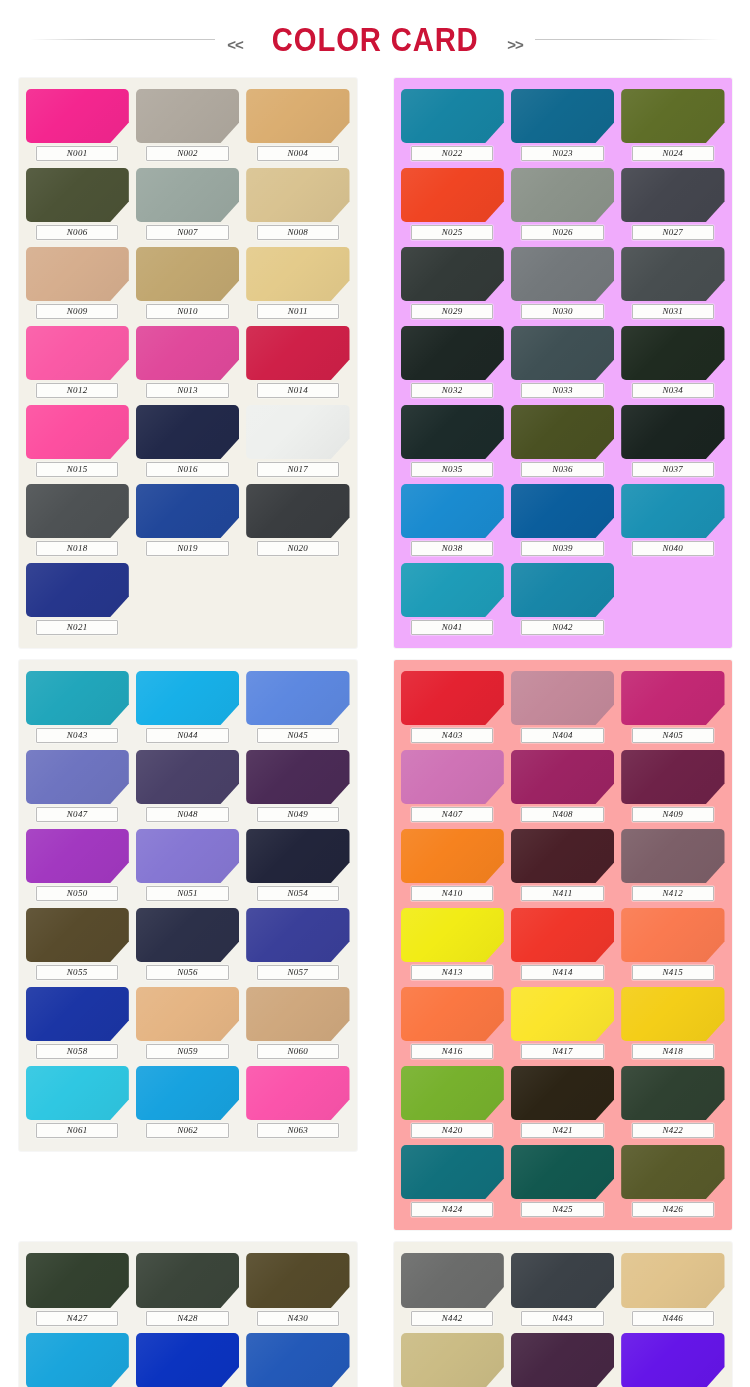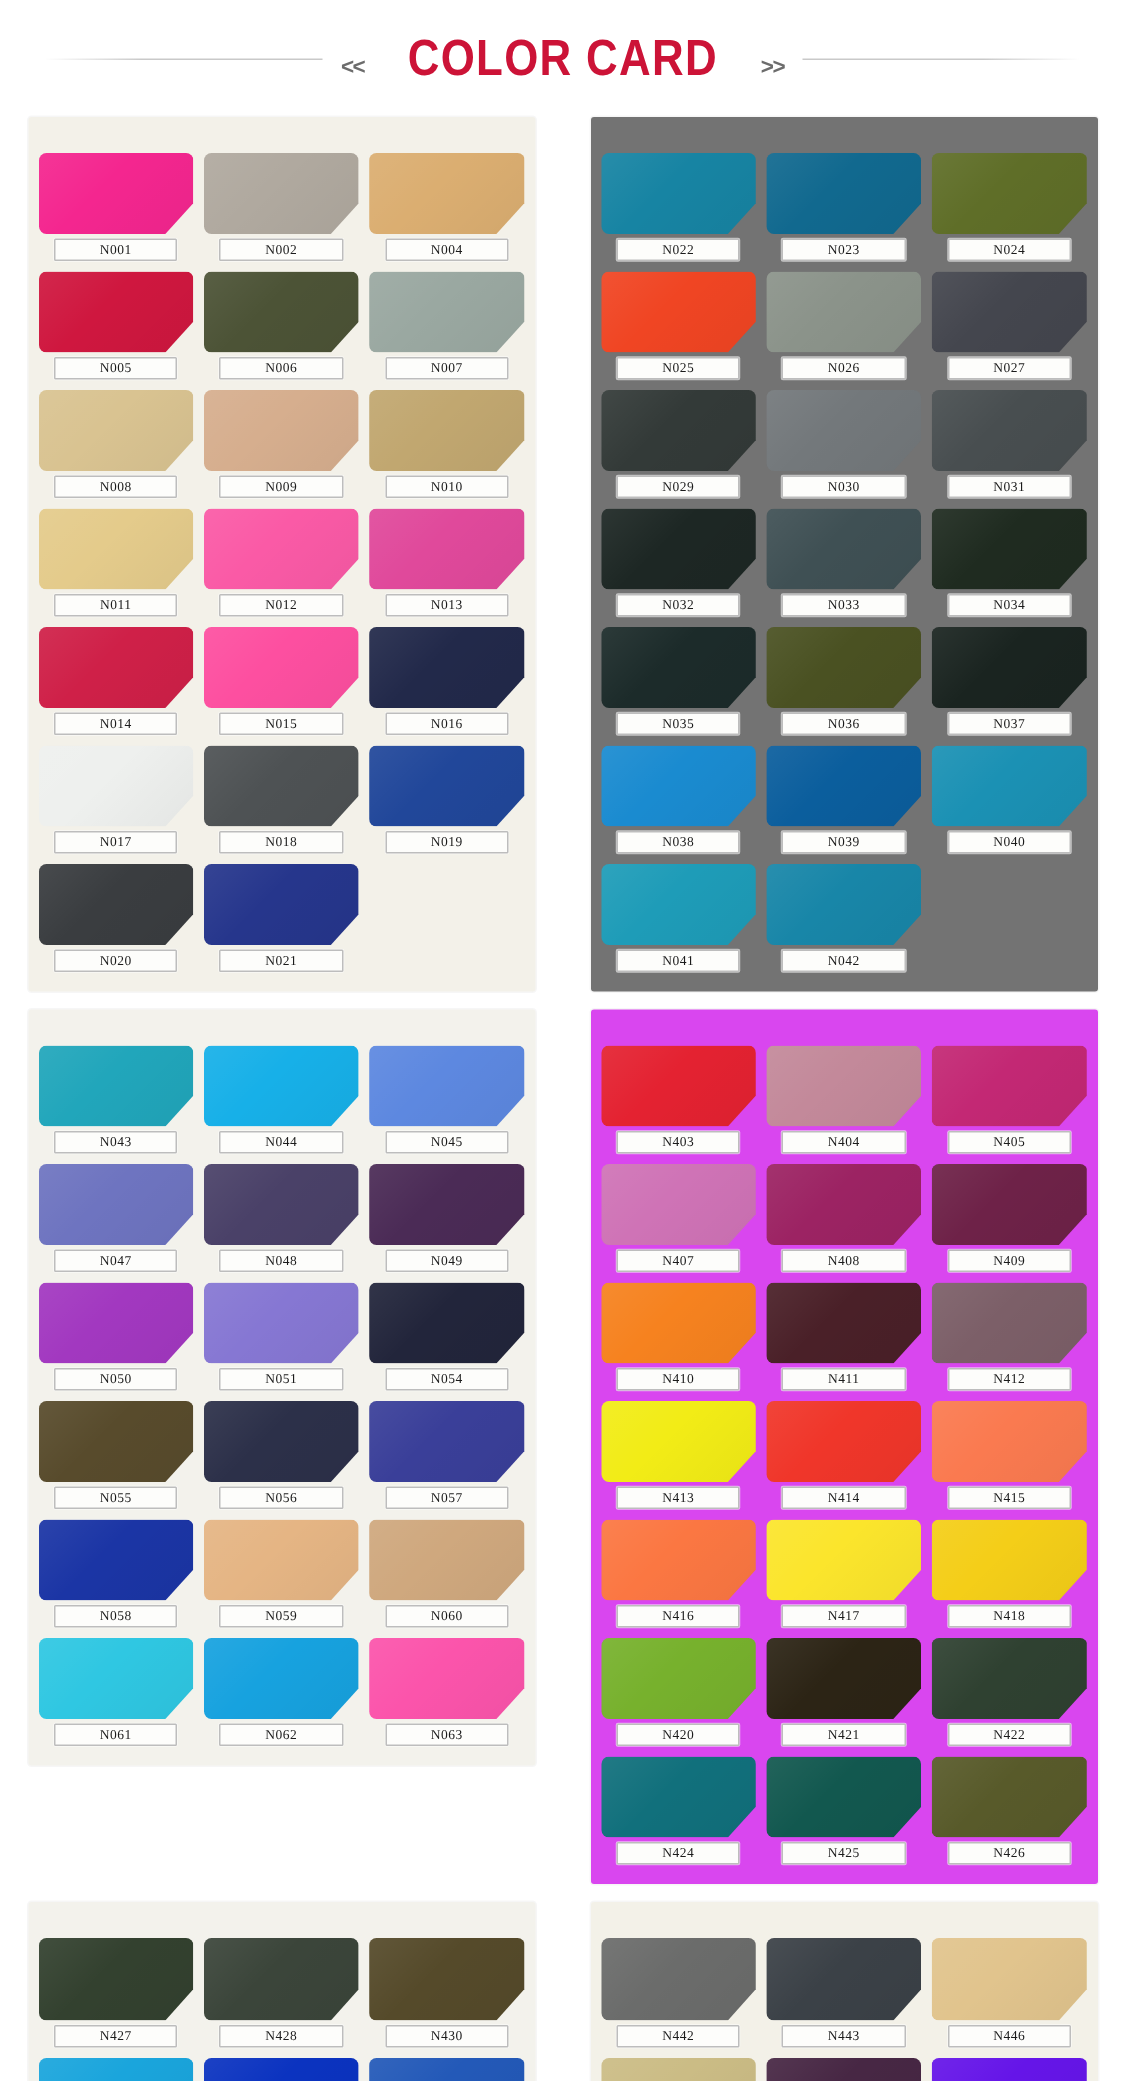--- a/index.html
+++ b/index.html
@@ -61,23 +61,24 @@
   }
   .panel-cell {
     display: flex;
     justify-content: center;
     align-items: flex-start;
   }
   .panel {
     position: relative;
     width: 338px;
     box-sizing: border-box;
-    padding: 24px 7px 8px 7px;
+    padding: 11px 7px 8px 7px;
     border-radius: 2px;
     box-shadow: 0 0 0 1px rgba(0,0,0,0.035);
+    font-style: italic;
   }
   .panel-inner {
     display: grid;
     grid-template-columns: repeat(3, 1fr);
     column-gap: 7px;
     row-gap: 2px;
   }
 
   
   .swatch {
@@ -141,24 +142,20 @@
           </div>
           <div class="swatch">
             <div class="chip" style="background: rgb(176, 169, 159);"></div>
             <div class="label">N002</div>
           </div>
           <div class="swatch">
             <div class="chip" style="background: rgb(219, 174, 113);"></div>
             <div class="label">N004</div>
           </div>
           <div class="swatch">
-            <div class="chip" style="background: rgb(207, 23, 63);"></div>
-            <div class="label">N005</div>
-          </div>
-          <div class="swatch">
             <div class="chip" style="background: rgb(76, 83, 54);"></div>
             <div class="label">N006</div>
           </div>
           <div class="swatch">
             <div class="chip" style="background: rgb(154, 168, 161);"></div>
             <div class="label">N007</div>
           </div>
           <div class="swatch">
             <div class="chip" style="background: rgb(217, 195, 145);"></div>
             <div class="label">N008</div>
@@ -212,21 +209,21 @@
             <div class="label">N020</div>
           </div>
           <div class="swatch">
             <div class="chip" style="background: rgb(38, 54, 140);"></div>
             <div class="label">N021</div>
           </div>
         </div>
       </div>
     </div>
     <div class="panel-cell">
-      <div class="panel" style="background: #737373;">
+      <div class="panel" style="background: #f0abfc;">
         <div class="panel-inner">
           <div class="swatch">
             <div class="chip" style="background: rgb(23, 132, 163);"></div>
             <div class="label">N022</div>
           </div>
           <div class="swatch">
             <div class="chip" style="background: rgb(17, 105, 143);"></div>
             <div class="label">N023</div>
           </div>
           <div class="swatch">
@@ -376,21 +373,21 @@
             <div class="label">N062</div>
           </div>
           <div class="swatch">
             <div class="chip" style="background: rgb(251, 84, 171);"></div>
             <div class="label">N063</div>
           </div>
         </div>
       </div>
     </div>
     <div class="panel-cell">
-      <div class="panel" style="background: #d946ef;">
+      <div class="panel" style="background: #fca5a5;">
         <div class="panel-inner">
           <div class="swatch">
             <div class="chip" style="background: rgb(228, 34, 49);"></div>
             <div class="label">N403</div>
           </div>
           <div class="swatch">
             <div class="chip" style="background: rgb(195, 137, 154);"></div>
             <div class="label">N404</div>
           </div>
           <div class="swatch">

